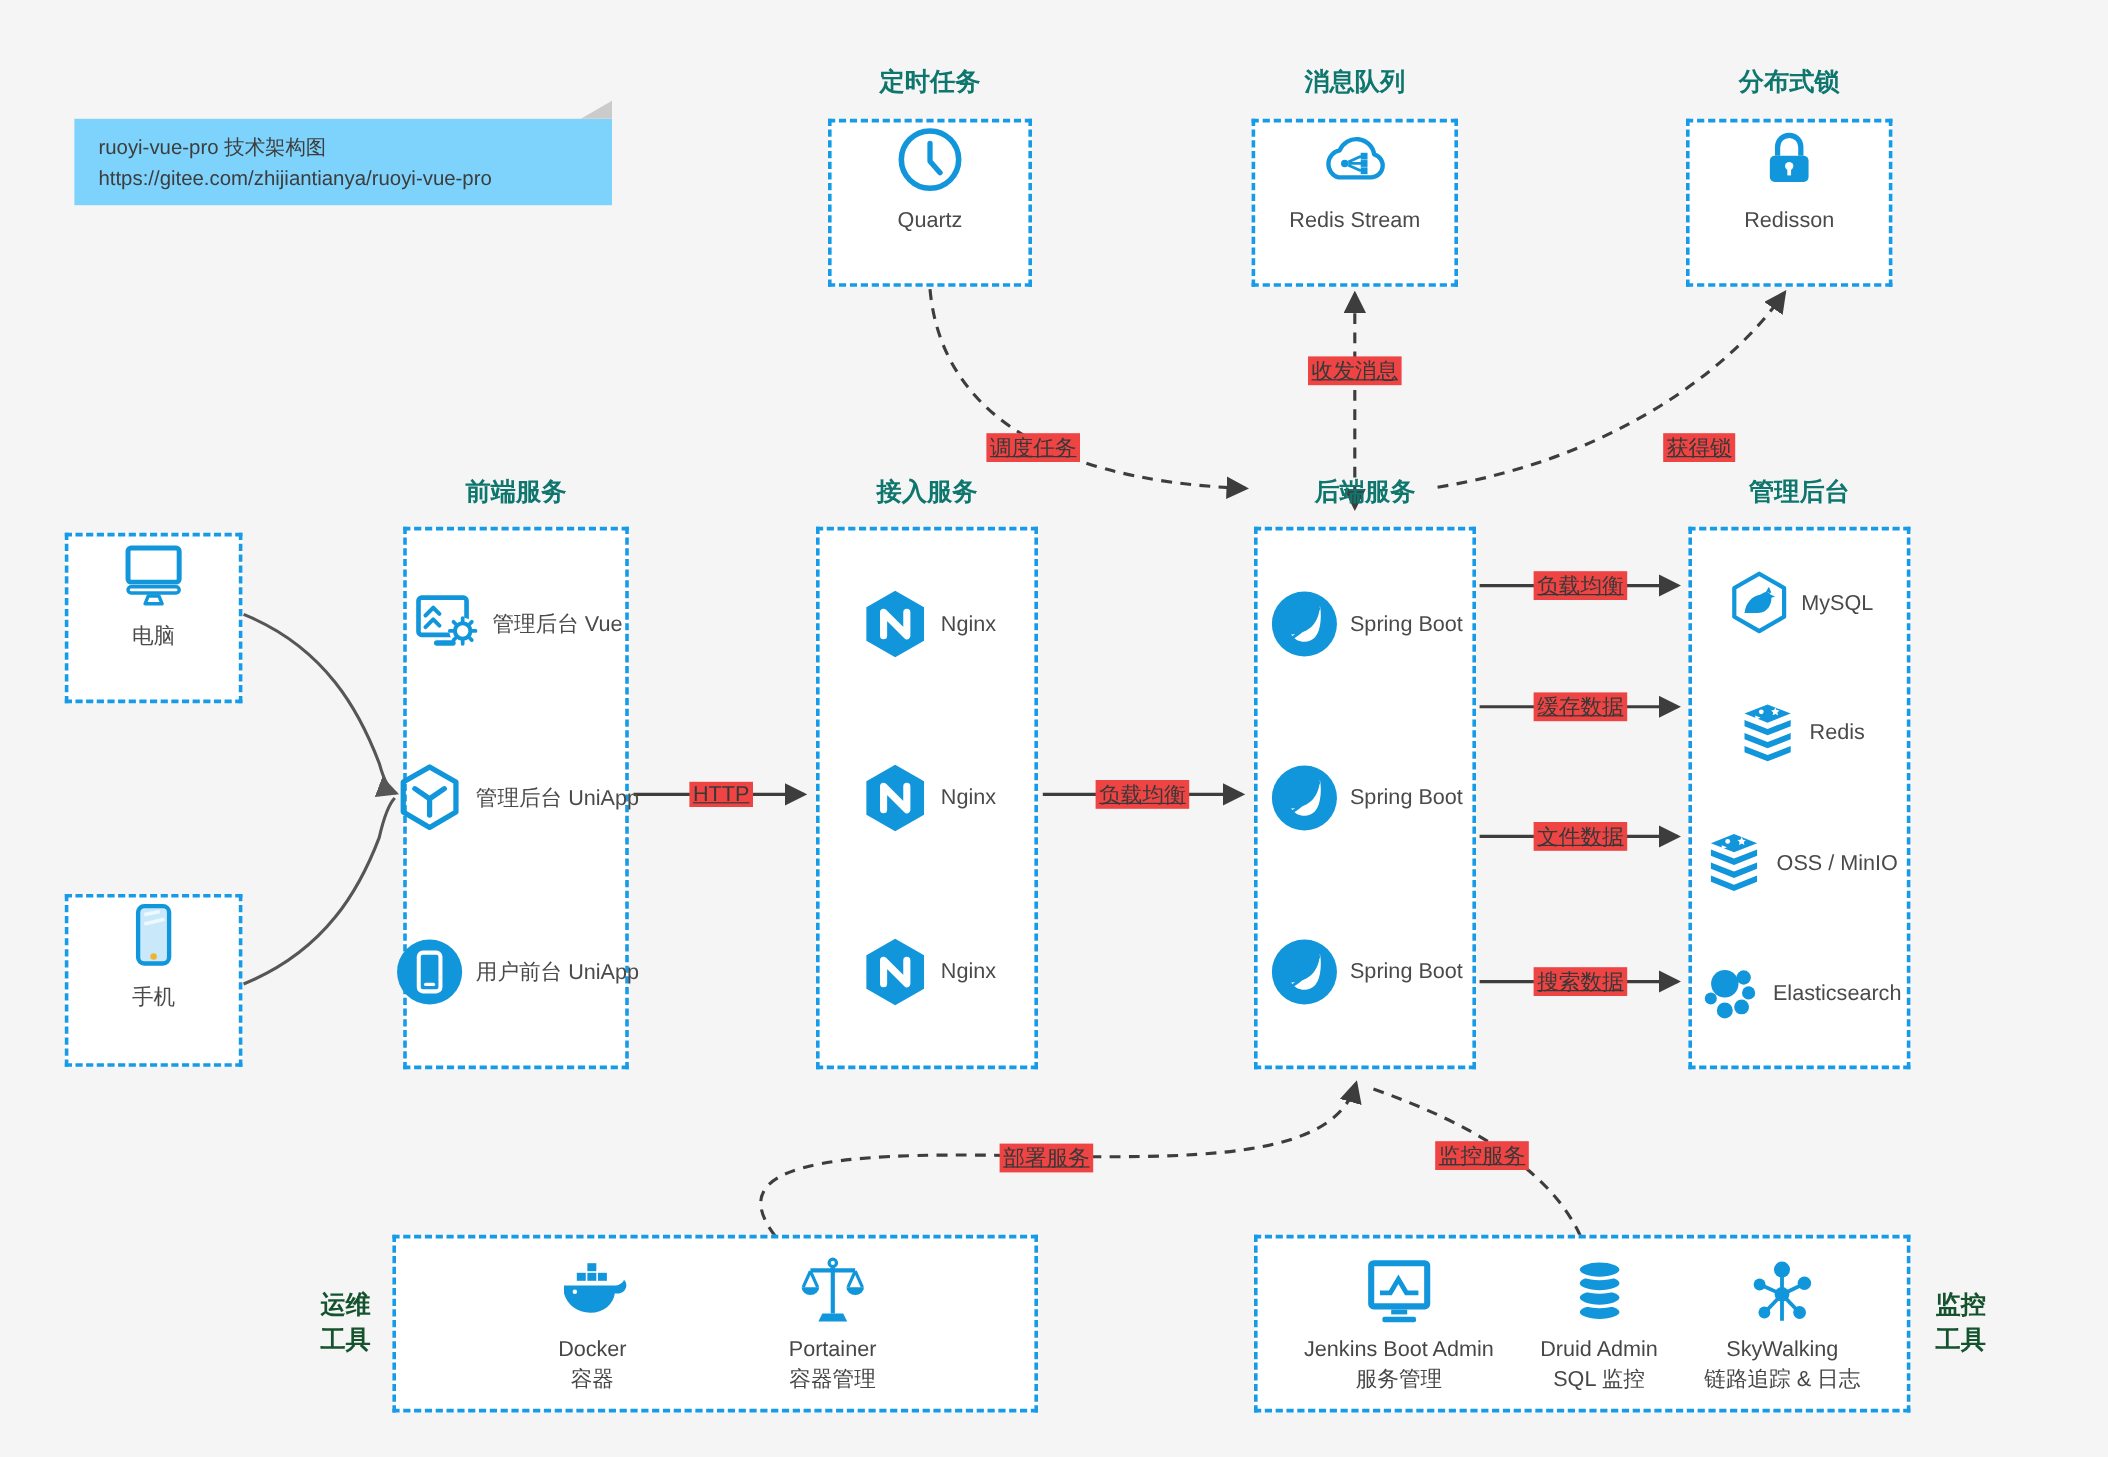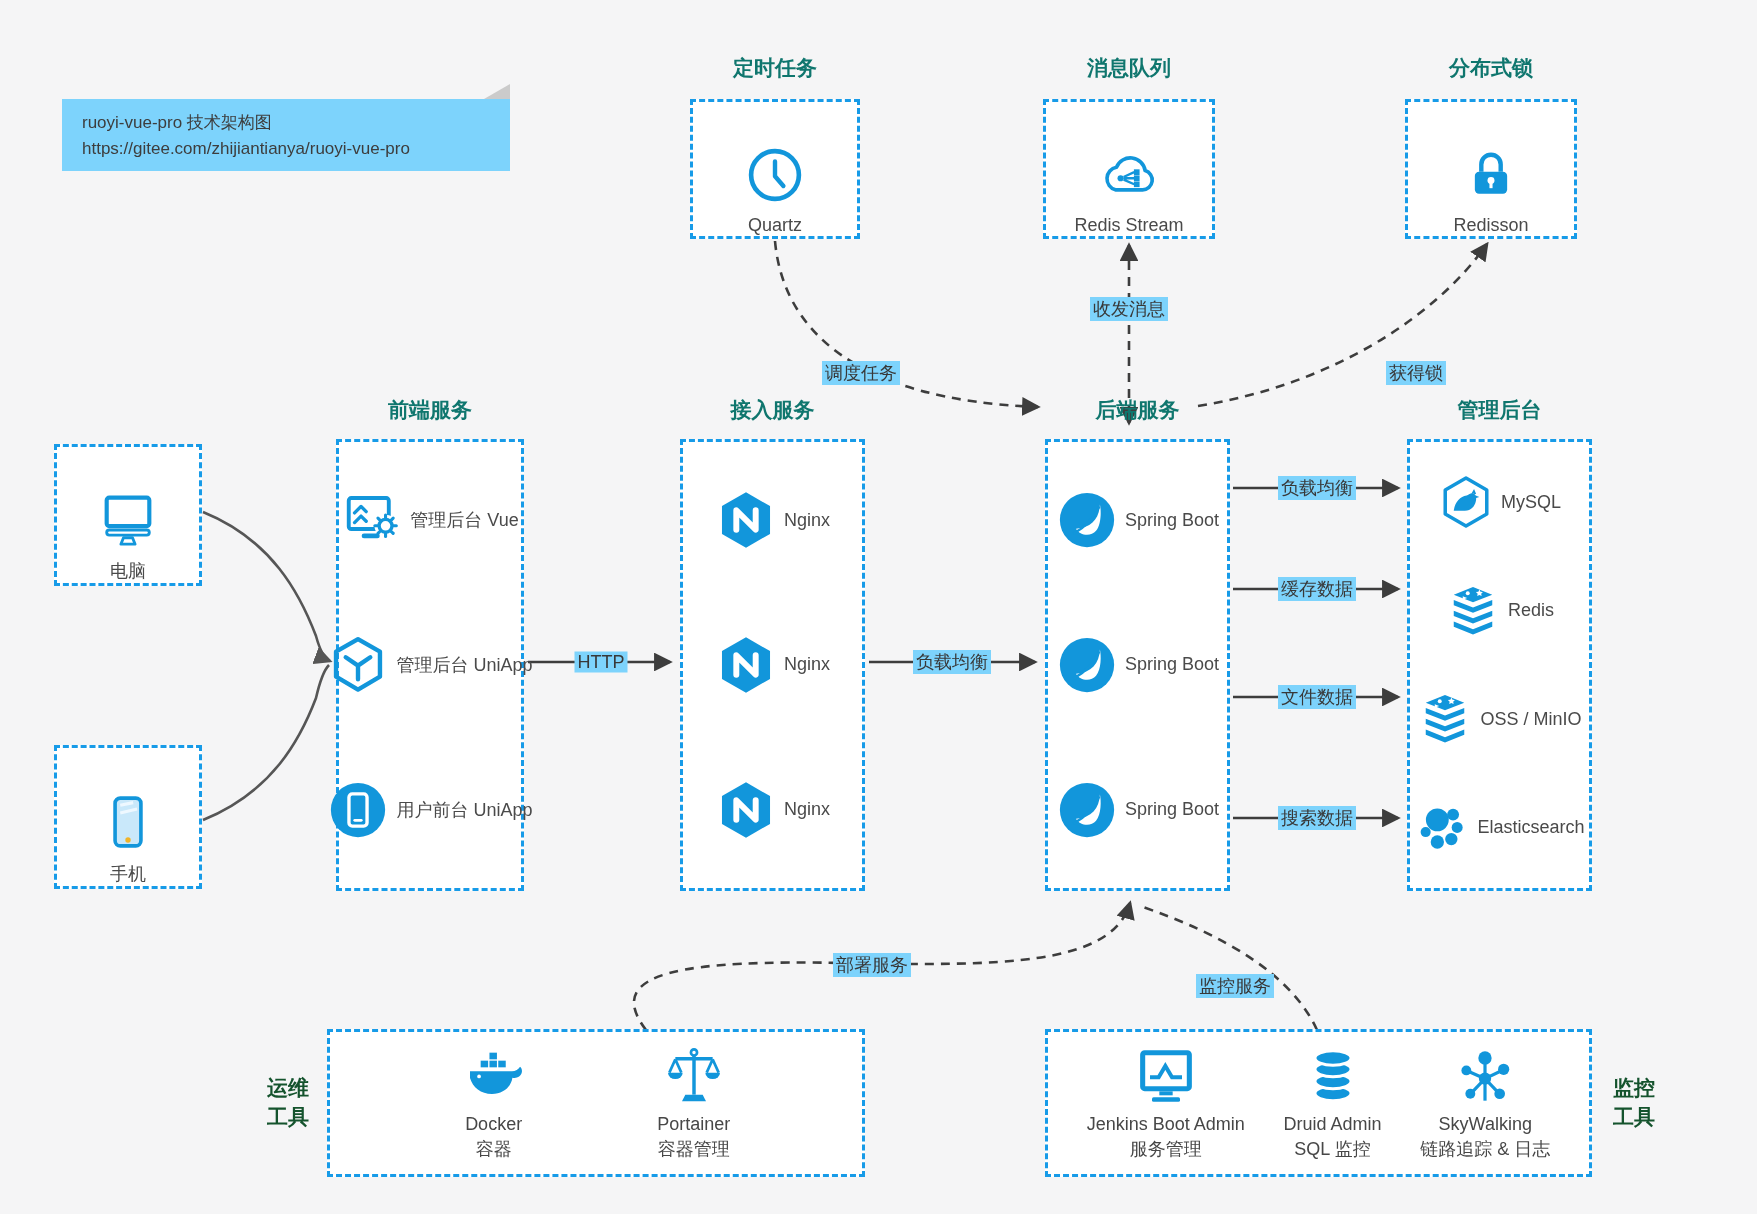--- a/index.html
+++ b/index.html
@@ -5,30 +5,30 @@
   html,body{margin:0;padding:0;background:#f5f5f6;}
   .canvas{position:relative;width:1757px;height:1214px;background:#f5f5f6;
           font-family:"Liberation Sans","DejaVu Sans",sans-serif;overflow:hidden;}
   svg.overlay{position:absolute;left:0;top:0;width:1757px;height:1214px;pointer-events:none;}
   .note{position:absolute;left:62px;top:99px;width:448px;height:72px;background:#7dd3fc;
         box-sizing:border-box;padding:11px 0 0 20px;font-size:17px;line-height:1.5;color:#3d3d3d;}
   .note::after{content:"";position:absolute;right:0;top:-15px;width:0;height:0;
         border-right:26px solid #cbcbcb;border-top:15px solid transparent;}
   .red-title{position:absolute;color:#0f766e;font-size:21px;font-weight:bold;text-align:center;white-space:nowrap;}
   .dbox{position:absolute;background:#fff;border:3px dashed #179be8;box-sizing:border-box;}
-  .node{display:flex;flex-direction:column;align-items:center;justify-content:flex-end;gap:9px;}
+  .node{display:flex;flex-direction:column;align-items:center;justify-content:flex-start;gap:9px;}
   .lbl{font-size:18px;color:#4a4a4a;white-space:nowrap;}
   .col{display:flex;flex-direction:column;justify-content:space-around;align-items:center;padding:6px 0;}
   .item{display:flex;flex-direction:row;align-items:center;gap:7px;}
   .tools{display:flex;flex-direction:row;justify-content:space-evenly;align-items:center;}
   .tool-item{display:flex;flex-direction:column;align-items:center;gap:4px;text-align:center;}
   .tool-item .t{font-size:18px;color:#474747;line-height:1.4;white-space:nowrap;}
   .side-label{position:absolute;color:#14532d;font-size:21px;font-weight:bold;line-height:1.4;text-align:center;white-space:nowrap;}
-  .edge-label{position:absolute;transform:translate(-50%,-50%);background:#7dd3fc;font-size:18px;
-        color:#383838;padding:0 3px;white-space:nowrap;}
+  .edge-label{position:absolute;transform:translate(-50%,-50%);background:#ef4444;font-size:18px;
+        color:#383838;padding:0 3px;white-space:nowrap;text-decoration:underline;}
   .ic62{width:62px;height:62px;}
   .ic56{width:56px;height:56px;}
   .ic64{width:64px;height:64px;}
 </style>
 </head>
 <body>
 
 <div class="canvas">
 
   <svg class="overlay">
@@ -399,15 +399,15 @@
   <span class="edge-label" style="left:601px;top:662px;">HTTP</span>
   <span class="edge-label" style="left:952px;top:662px;">负载均衡</span>
   <span class="edge-label" style="left:1317px;top:488px;">负载均衡</span>
   <span class="edge-label" style="left:1317px;top:589px;">缓存数据</span>
   <span class="edge-label" style="left:1317px;top:697px;">文件数据</span>
   <span class="edge-label" style="left:1317px;top:818px;">搜索数据</span>
   <span class="edge-label" style="left:861px;top:373px;">调度任务</span>
   <span class="edge-label" style="left:1129px;top:309px;">收发消息</span>
   <span class="edge-label" style="left:1416px;top:373px;">获得锁</span>
   <span class="edge-label" style="left:872px;top:965px;">部署服务</span>
-  <span class="edge-label" style="left:1235px;top:986px;text-align:center;">监控服务</span>
+  <span class="edge-label" style="left:1235px;top:963px;text-align:center;">监控服务</span>
 
 </div>
 
 </body></html>

